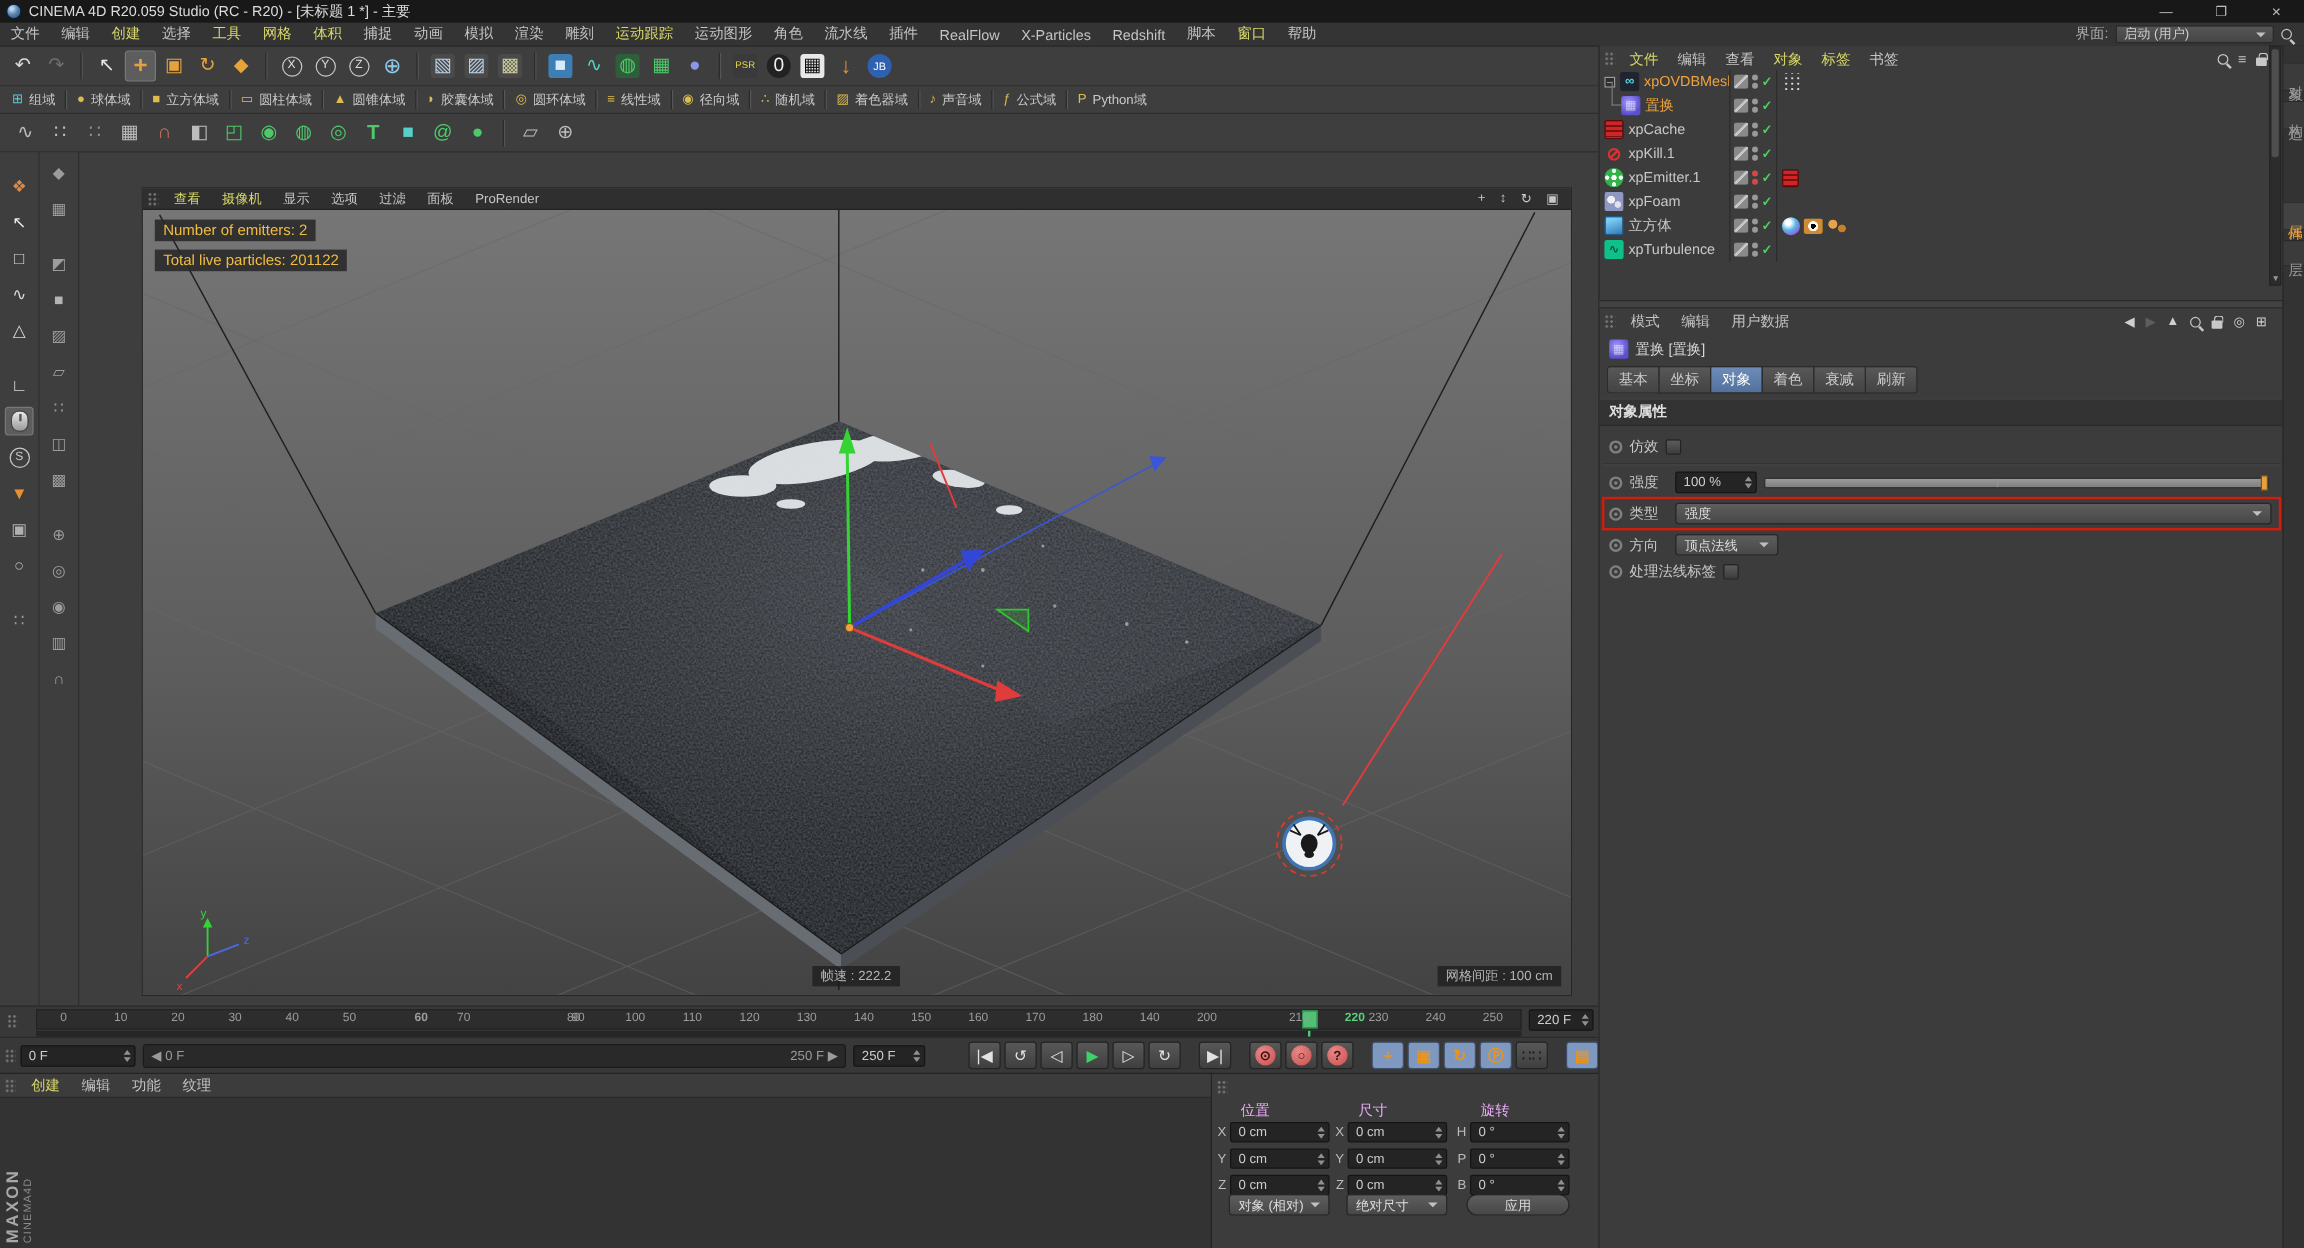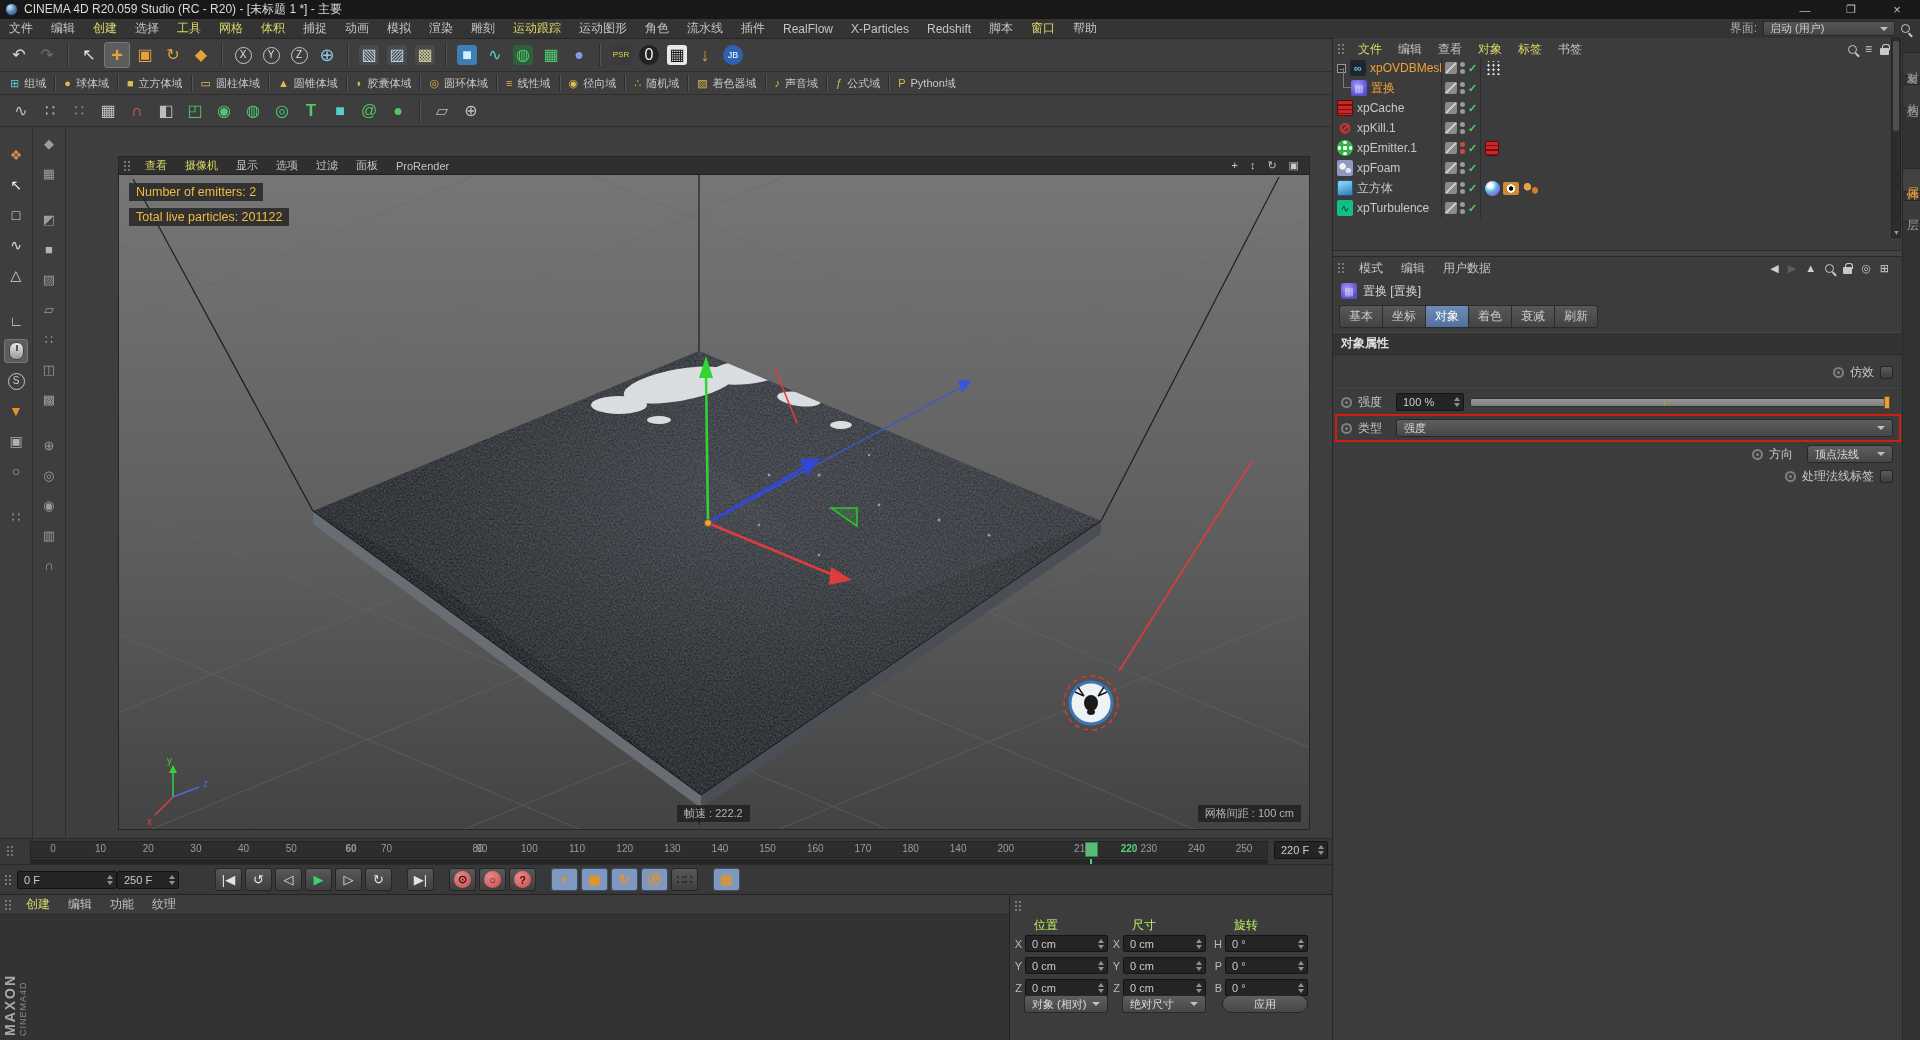--- a/index.html
+++ b/index.html
@@ -87,21 +87,21 @@
   #mmbar { height:20px; background:#3c3c3c; border-bottom:1px solid #2a2a2a; display:flex; align-items:center; }
   #brand { position:absolute; left:2px; bottom:4px; height:118px; display:flex; }
   #brand span { writing-mode:vertical-rl; transform:rotate(180deg); }
   #brand .mx { color:#a8a8a8; font-weight:bold; font-size:14px; letter-spacing:2px; }
   #brand .c4 { color:#8a8a8a; font-size:9px; letter-spacing:1px; margin-top:2px; }
 
   
   #coordman { left:1010px; top:894px; width:322px; height:146px; background:#3c3c3c; border-top:1px solid #232323; }
   #cmbar { height:18px; display:flex; align-items:center; padding-top:4px; }
   .ccol { position:absolute; width:96px; }
-  .ccol .chead { color:#bef264; padding-left:22px; height:18px; }
+  .ccol .chead { color:#f0abfc; padding-left:22px; height:18px; }
   .crow { display:flex; align-items:center; gap:3px; margin-bottom:5px; }
   .crow .axl { width:10px; color:#bbb; text-align:right; font-size:11px; }
   .crow .spin { flex:1; height:17px; }
   .dd { background:linear-gradient(#5e5e5e,#474747); border:1px solid #272727; border-radius:3px; color:#ddd; display:flex; align-items:center; padding:0 7px; height:18px; font-size:11px; white-space:nowrap; }
   .btn { background:linear-gradient(#5e5e5e,#474747); border:1px solid #272727; border-radius:9px; color:#ddd; display:flex; align-items:center; justify-content:center; height:18px; font-size:11px; }
 
   
   #rightdock { left:1332px; top:38px; width:570px; height:1002px; background:#3c3c3c; border-left:1px solid #282828; }
   #om { position:absolute; left:0; top:0; width:570px; height:212px; }
   #ombar { height:20px; display:flex; align-items:center; padding-top:2px; }
@@ -131,21 +131,21 @@
   #ambar { height:22px; display:flex; align-items:center; }
   #amicons { margin-left:auto; display:flex; gap:9px; align-items:center; padding-right:14px; color:#cfcfcf; font-size:11px; }
   #amtitle { height:24px; display:flex; align-items:center; gap:6px; padding-left:8px; color:#d6d6d6; }
   #amtabs { display:flex; padding:2px 0 4px 6px; }
   .am-tab { padding:2px 9px; background:linear-gradient(#585858,#434343); border:1px solid #2b2b2b; border-right-width:0; color:#ccc; font-size:12px; }
   .am-tab:first-child { border-radius:3px 0 0 3px; }
   .am-tab:last-child { border-right-width:1px; border-radius:0 3px 3px 0; }
   .am-tab.active { background:linear-gradient(#6f8cb8,#51719c); color:#fff; }
   .sec { background:#333; border-top:1px solid #454545; border-bottom:1px solid #2a2a2a; color:#e0e0e0; font-weight:bold; padding:2px 8px; }
   #amrows { padding:6px 10px 0 8px; position:relative; }
-  .prow { height:22px; display:flex; align-items:center; gap:6px;justify-content:flex-end; }
+  .prow { height:22px; display:flex; align-items:center; gap:6px; }
   .rc { width:11px; height:11px; border-radius:50%; border:2px solid #808080; flex:none; position:relative; }
   .rc:after { content:""; position:absolute; left:2px; top:2px; width:3px; height:3px; border-radius:50%; background:#808080; }
   .plabel { color:#c8c8c8; white-space:nowrap; }
   .chk { width:13px; height:13px; background:linear-gradient(#5c5c5c,#3c3c3c); border:1px solid #242424; border-radius:2px; flex:none; }
   .pspin { width:68px; flex:none; }
   .slider { flex:1; height:9px; background:linear-gradient(#9a9a9a,#7e7e7e); border:1px solid #303030; border-radius:2px; position:relative; margin-right:2px; }
   .knob { position:absolute; right:0px; top:-3px; width:6px; height:13px; background:#e8a03c; border:1px solid #7a5214; border-radius:1px; }
   .dtick { position:absolute; left:46%; top:0; width:1px; height:100%; background:#c89040; opacity:.7; }
   .redbox { border:2px solid #cf1d10; margin:1px -8px 1px -6px; padding:1px 6px 1px 4px; }
   .ddfull { flex:1; }
@@ -709,20 +709,24 @@
 
 <div id="transport" class="abs">
   <span class="grip"></span>
   <div class="spin" style="width:100px;">
     <span>0 F</span>
     <span class="arr">
         <i class="up"></i>
         <i class="dn"></i>
       </span>
   </div>
+  <div id="range">
+    <span>◀ 0 F</span>
+    <span class="r">250 F ▶</span>
+  </div>
   <div class="spin" style="width:62px;">
     <span>250 F</span>
     <span class="arr">
         <i class="up"></i>
         <i class="dn"></i>
       </span>
   </div>
   <div id="tbuttons">
       <div class="pb">|◀</div>
       <div class="pb">↺</div>

